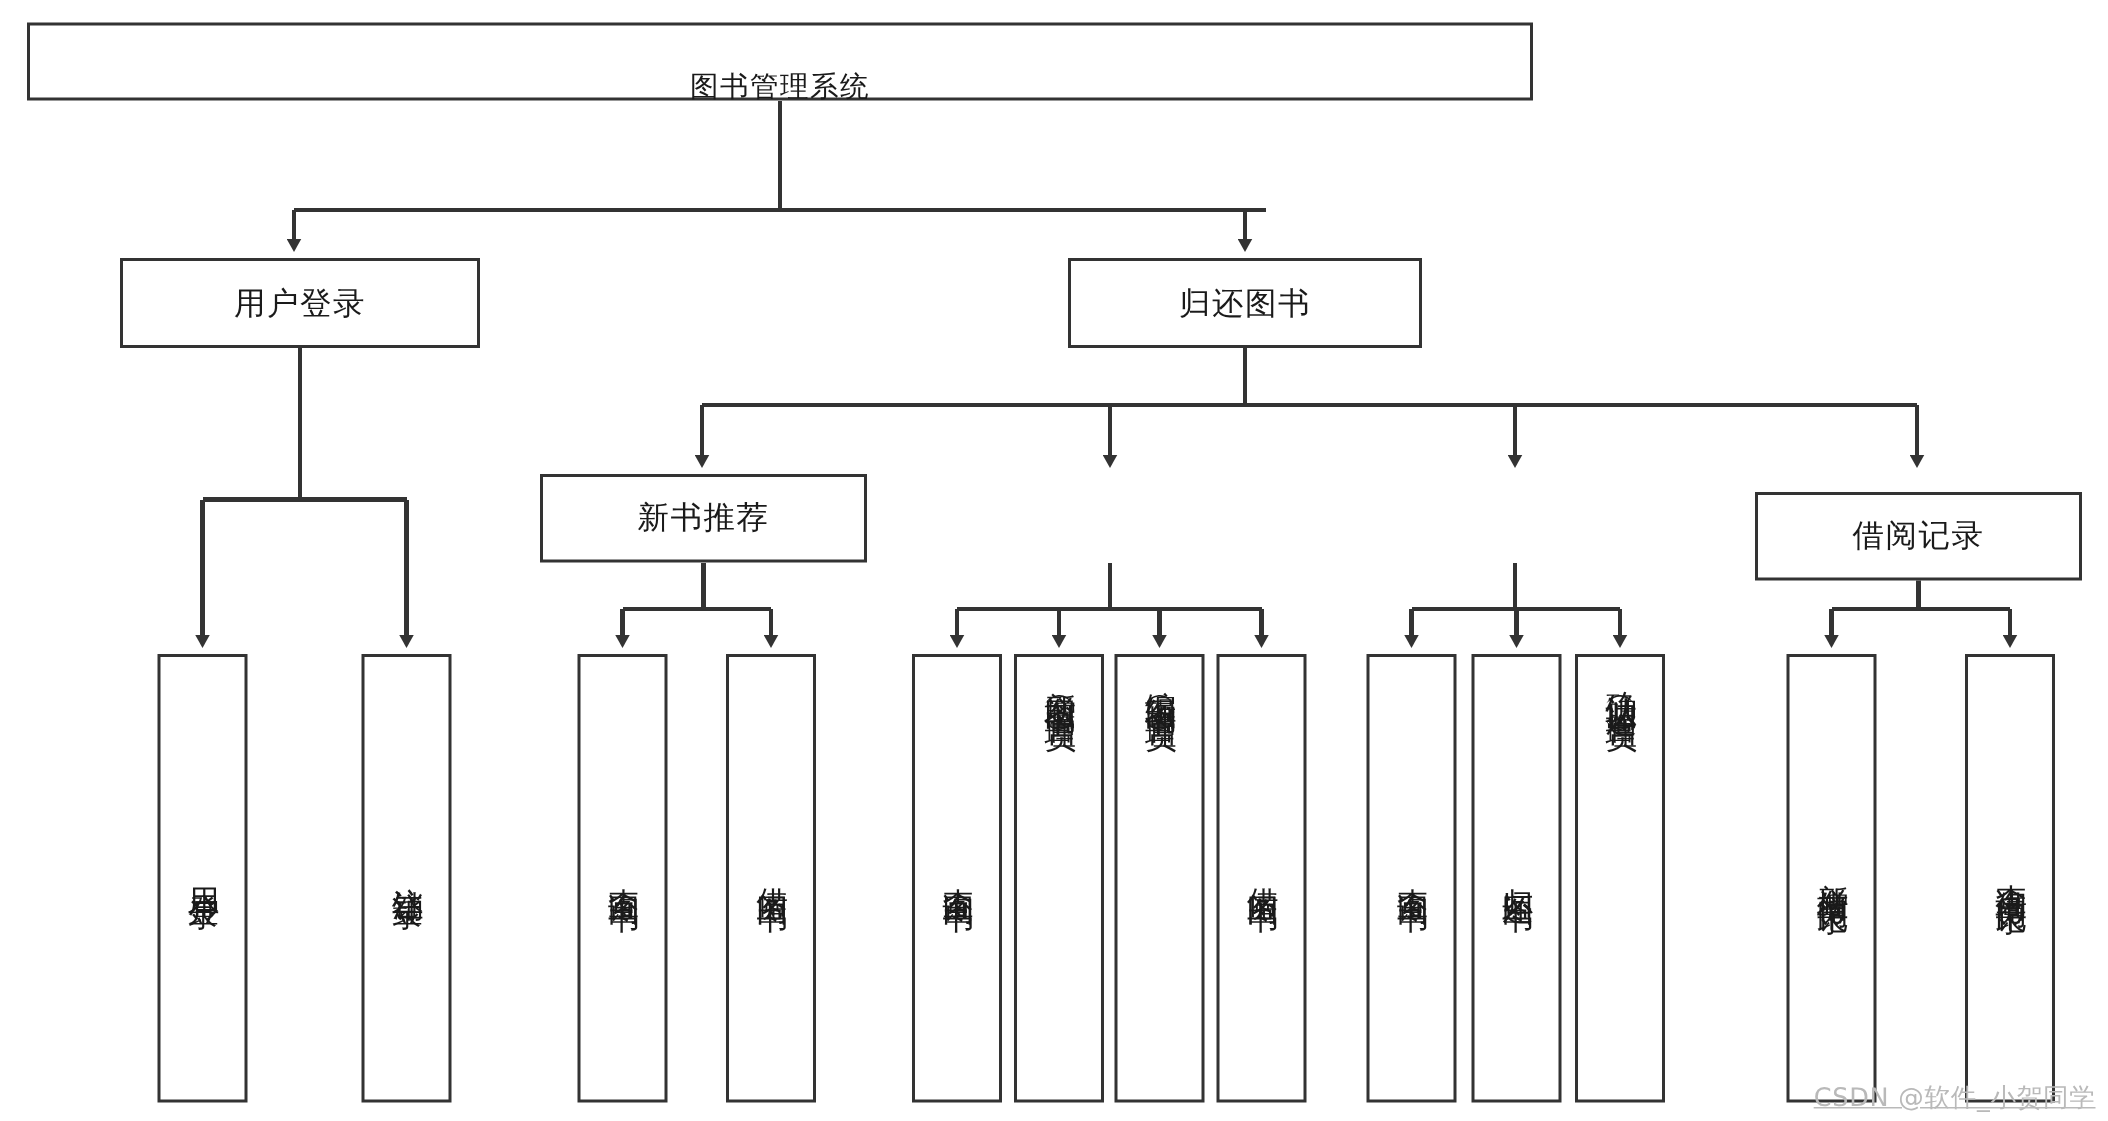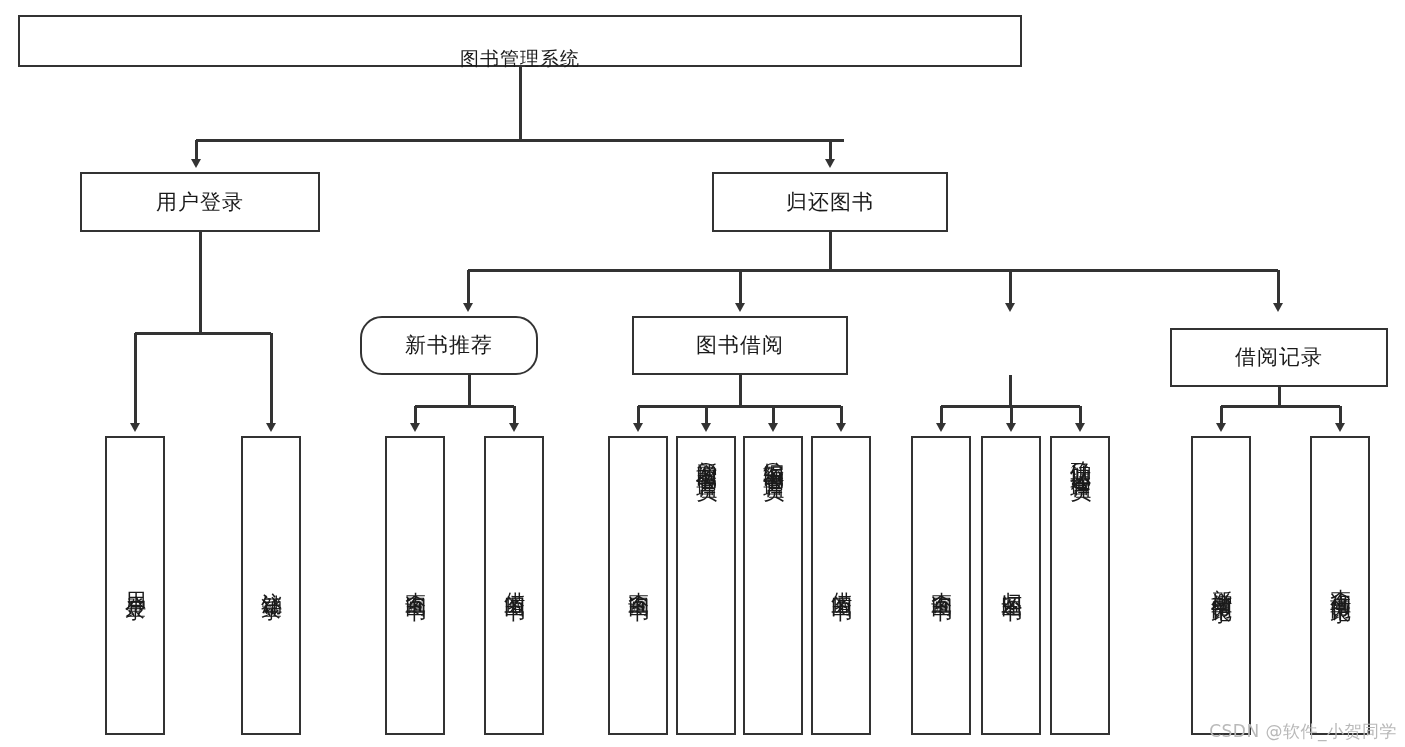--- a/index.html
+++ b/index.html
@@ -56,20 +56,21 @@
 
   
   #watermark{
     position:absolute;
     right:8px;bottom:4px;
     color:#b9b9b9;
     font-size:17px;
     letter-spacing:.5px;
     white-space:nowrap;
     font-family:"DejaVu Sans","Liberation Sans",sans-serif;
+    text-decoration:underline;
   }
 </style>
 </head>
 <body>
 
 <div id="diagram-root">
 
   <svg id="wires" viewBox="0 0 1405 747" xmlns="http://www.w3.org/2000/svg">
     <defs>
       <marker id="arrowhead" markerWidth="9" markerHeight="10" refX="1" refY="5" orient="auto" markerUnits="userSpaceOnUse">
@@ -124,25 +125,22 @@
     <span class="node-label">图书管理系统</span>
   </div>
 
   <div class="node" style="left: 80px; top: 172px; width: 240px; height: 60px;">
     <span class="node-label">用户登录</span>
   </div>
   <div class="node" style="left: 712px; top: 172px; width: 236px; height: 60px;">
     <span class="node-label">归还图书</span>
   </div>
 
-  <div class="node" style="left: 360px; top: 316px; width: 178px; height: 59px; border-radius: 22px;">
+  <div class="node" style="left: 360px; top: 316px; width: 218px; height: 59px;">
     <span class="node-label">新书推荐</span>
-  </div>
-  <div class="node" style="left: 632px; top: 316px; width: 216px; height: 59px;">
-    <span class="node-label">图书借阅</span>
   </div>
   <div class="node" style="left: 1170px; top: 328px; width: 218px; height: 59px;">
     <span class="node-label">借阅记录</span>
   </div>
 
   <div class="node vertical mid" style="left: 105px; top: 436px; width: 60px; height: 299px;">
     <span class="node-label">用户登录</span>
   </div>
   <div class="node vertical mid" style="left: 241px; top: 436px; width: 60px; height: 299px;">
     <span class="node-label">注销登录</span>

